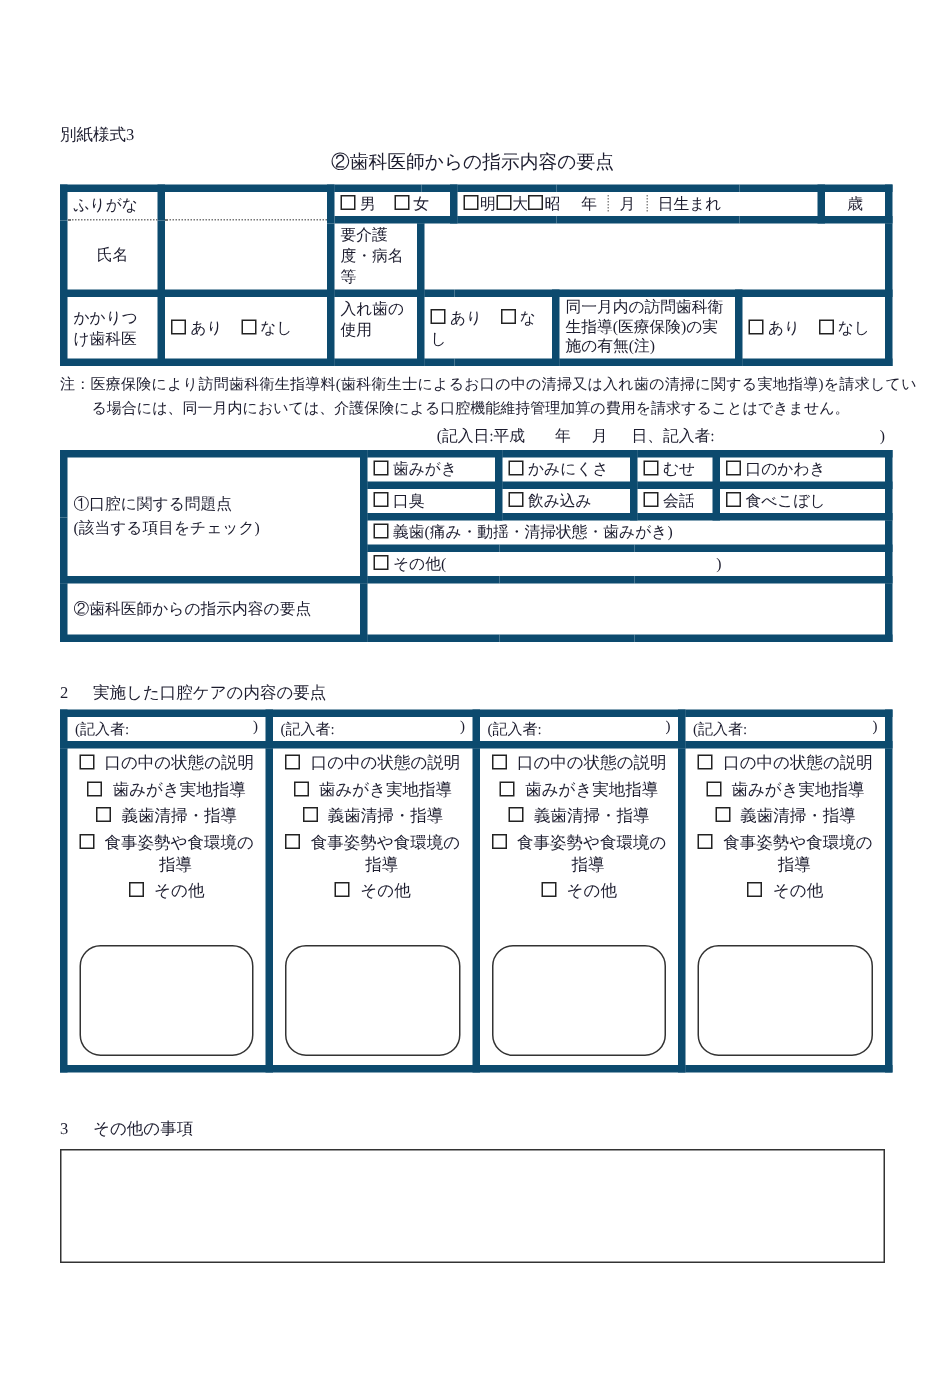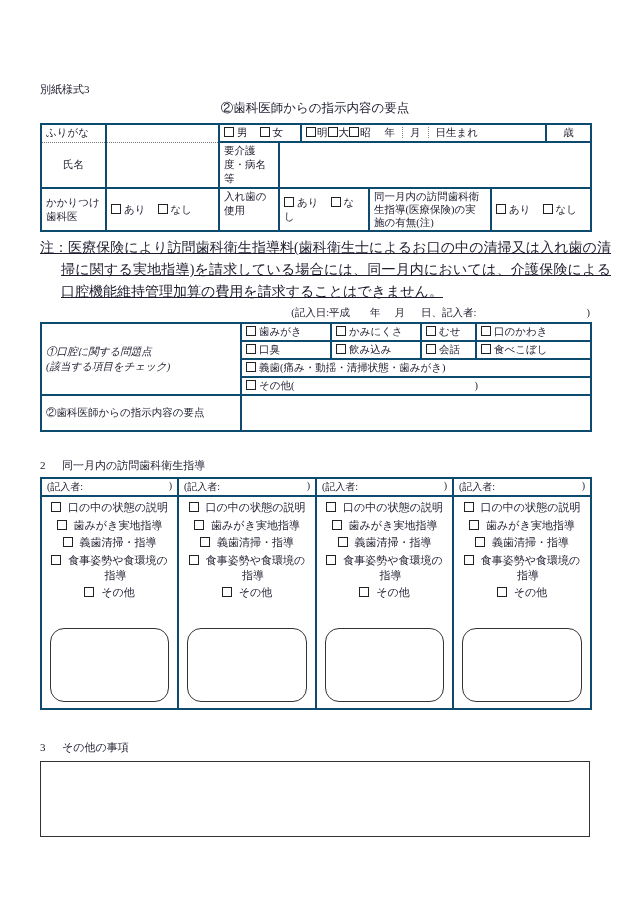--- a/index.html
+++ b/index.html
@@ -8,21 +8,21 @@
     color:#1c1c2e;
     font-family:"Liberation Serif","DejaVu Serif",serif;
   }
   .page { box-sizing:border-box; width:550px; height:916px; padding:82px 40px 0 40px; }
 
   .form-label { font-size:11px; }
   .doc-title { width:550px; text-align:center; font-size:12.5px; margin-top:3px; }
 
   
   .t { border-collapse:collapse; width:550px; table-layout:fixed; }
-  .t td { border:2px solid #0c4a6e; font-size:10.5px; padding:1px 4px; vertical-align:middle; overflow:hidden; }
+  .t td { border:5px solid #0c4a6e; font-size:10.5px; padding:1px 4px; vertical-align:middle; overflow:hidden; }
   .ctr { text-align:center; }
   .top { vertical-align:top !important; }
   .mid { vertical-align:middle; }
   .small { font-size:9.8px; line-height:1.25; }
 
   
   .t1 { margin-top:6px; }
   .t1 .r1 td { height:13px; }
   .t1 .r2 td { height:24px; }
   .t1 .r3 td { height:38px; }
@@ -36,36 +36,36 @@
   }
   .cb.tight::before { margin-right:1px; }
   .cb.wide::before  { margin-right:7px; }
 
   .vsep { display:inline-block; width:0; height:11px; border-left:1px dotted #888; margin:0 7px; vertical-align:-2px; }
 
   .ml12{margin-left:12px}.ml14{margin-left:14px}.ml16{margin-left:16px}
   .ml20{margin-left:20px}.ml22{margin-left:22px}.ml110{margin-left:110px}.ml180{margin-left:180px}
 
   .note {
-    width:550px; margin-top:5px; font-size:14px; line-height:1.55;
-    padding-left:21px; text-indent:-21px; text-align:justify;text-decoration:underline;
+    width:550px; margin-top:5px; font-size:10px; line-height:1.55;
+    padding-left:21px; text-indent:-21px; text-align:justify;
   }
 
   .sec-heading { font-size:11px; }
   .sh1 { margin-top:30px; }
   .sh2 { margin-top:26px; }
   .sh3 { margin-top:30px; }
   .secnum { display:inline-block; width:22px; }
 
   .entry-line { width:550px; text-align:right; font-size:10.5px; margin:4px 0 2px; }
 
   
   .t2 .cr td { height:14px; }
   .t2 .ir td { height:32px; }
-  .t2 .plbl div { line-height:1.5;font-style:italic; }
+  .t2 .plbl div { line-height:1.5; }
 
   
   .t3 { margin-top:4px; }
   .t3 td { vertical-align:top; }
   .t3 .dr td { height:14px; vertical-align:middle; }
   .t3 .rr td { height:13px; font-size:10px; vertical-align:middle; }
   .rec { display:flex; justify-content:space-between; padding:0 1px; }
   .care-cell { height:205px; position:relative; padding:3px 5px !important;text-align:center; }
   .care-item { font-size:11px; line-height:1.4; padding-left:12px; text-indent:-12px; margin-bottom:2px; }
   .bubble {
@@ -169,21 +169,21 @@
         </td>
       </tr>
       <tr class="ir">
         <td>②歯科医師からの指示内容の要点</td>
         <td colspan="4"></td>
       </tr>
     </tbody>
   </table>
 
   <div class="sec-heading sh2">
-    <span class="secnum">2</span><span>同一月内の訪問歯科衛生指導</span>
+    <span class="secnum">2</span><span>実施した口腔ケアの内容の要点</span>
   </div>
 
   <table class="t t3">
     <colgroup>
       <col style="width:137px">
         <col style="width:138px">
         <col style="width:137px">
         <col style="width:138px">
     </colgroup>
     <tbody>

